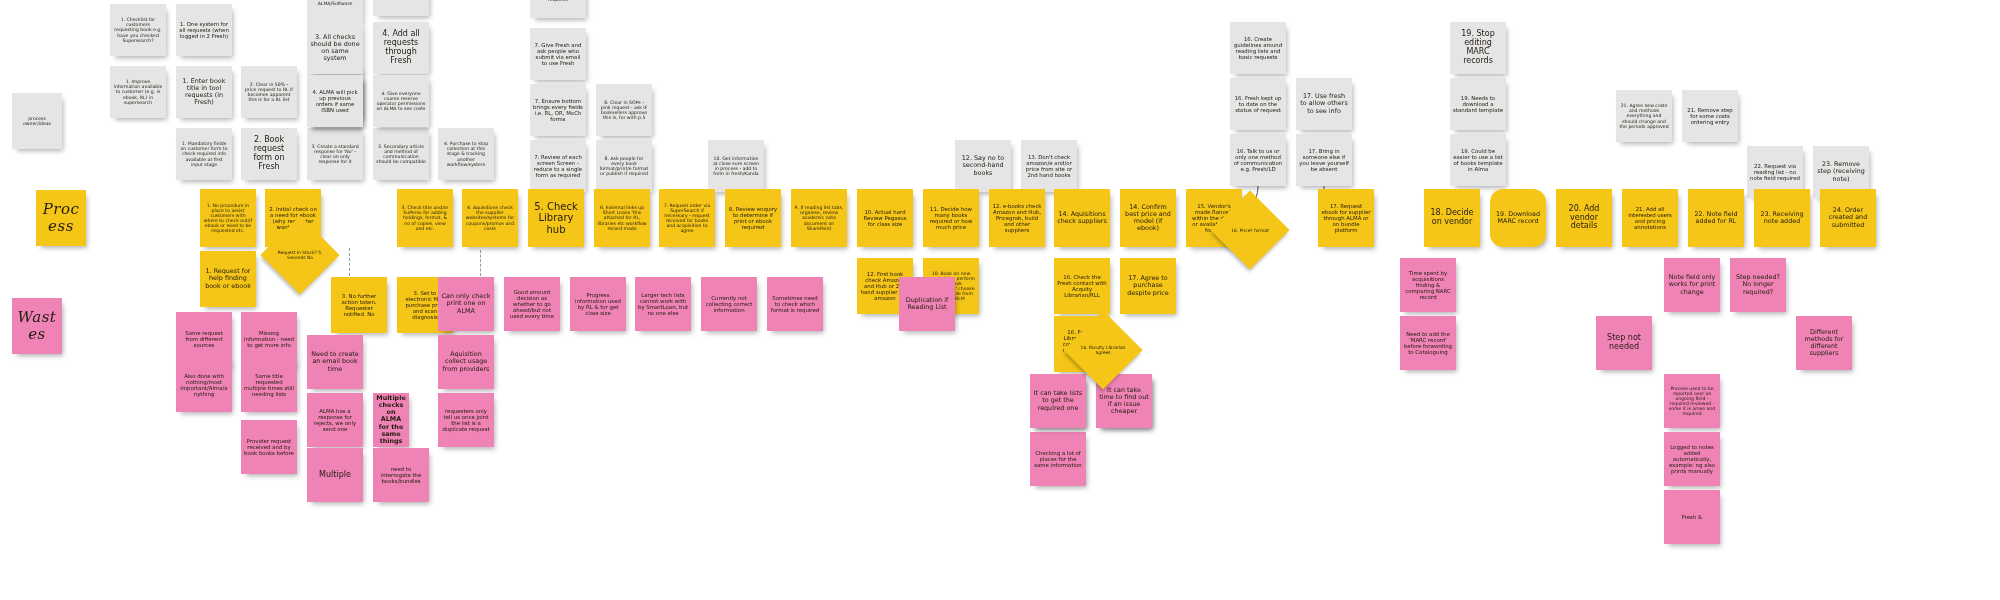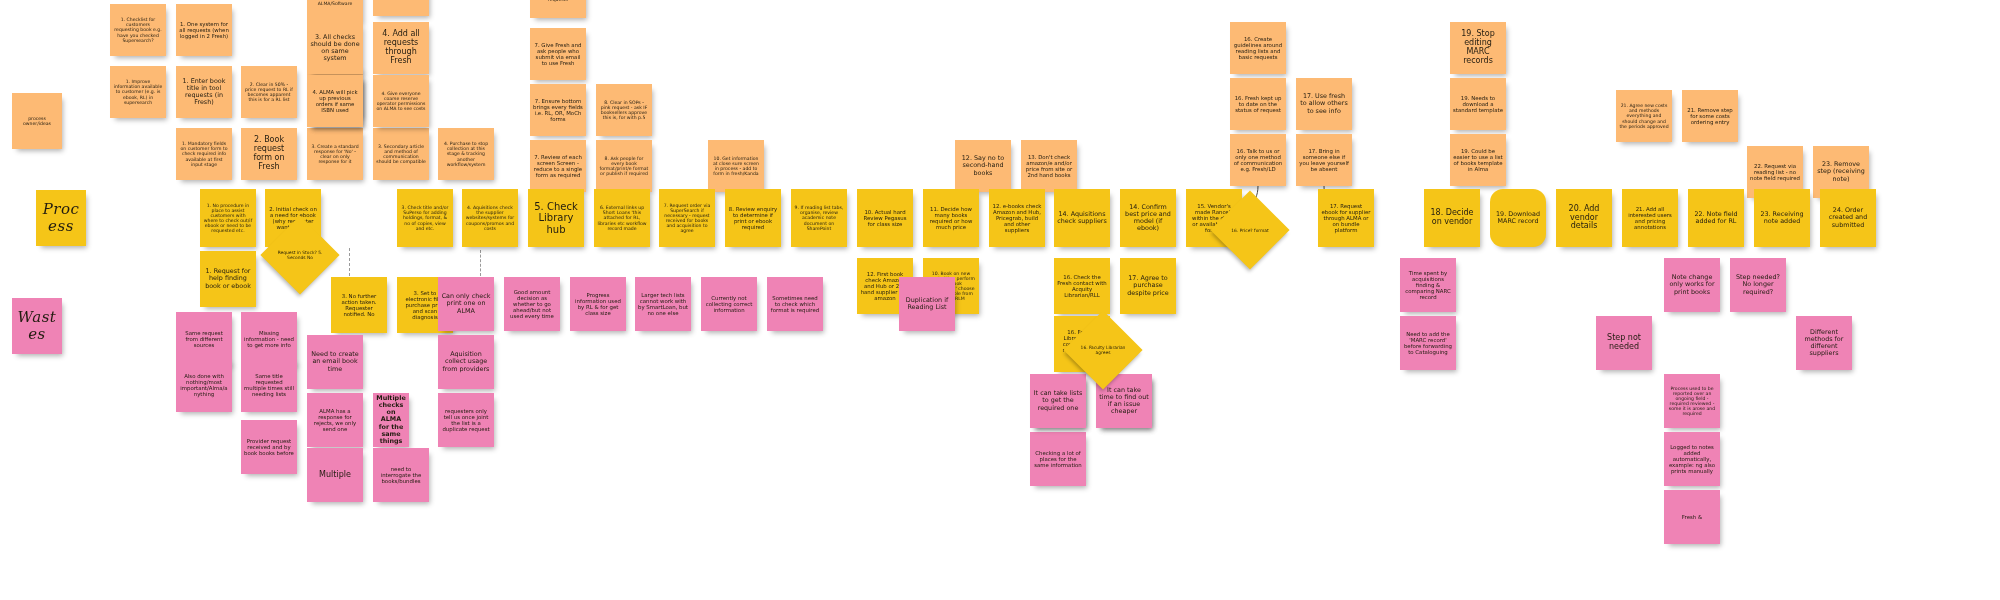--- a/index.html
+++ b/index.html
@@ -20,21 +20,21 @@
     line-height:1.12;
     color:#221c10;
     font-family:"DejaVu Sans", sans-serif;
     box-shadow:3px 4px 5px -2px rgba(0,0,0,.30);
     overflow:hidden;
     word-break:break-word;
     hyphens:auto;
   }
   .note span{display:block;width:100%;}
 
-  .green  {background:#fdba74;align-items:center;}
+  .green  {background:#e5e5e5;align-items:center;}
   .yellow {background:#f5c518;margin-left:24px;}
   .pink   {background:#ef83b5;}
 
   
   .lbl{
     font-size:15px;letter-spacing:.5px;
     font-family:"DejaVu Serif", serif;
     font-style:italic;
   }
 
@@ -372,21 +372,21 @@
       <div class="note pink t-s" style="left: 1096px; top: 374px; width: 56px; height: 54px;">
         <span>It can take time to find out if an issue cheaper</span>
       </div>
       <div class="note pink t-xs" style="left: 1400px; top: 258px; width: 56px; height: 54px;">
         <span>Time spent by acquisitions finding &amp; comparing NARC record</span>
       </div>
       <div class="note pink t-xs" style="left: 1400px; top: 316px; width: 56px; height: 54px;">
         <span>Need to add the 'MARC record' before forwarding to Cataloguing</span>
       </div>
       <div class="note pink t-s" style="left: 1664px; top: 258px; width: 56px; height: 54px;">
-        <span>Note change only works for print books</span>
+        <span>Note field only works for print change</span>
       </div>
       <div class="note pink t-s" style="left: 1730px; top: 258px; width: 56px; height: 54px;">
         <span>Step needed? No longer required?</span>
       </div>
       <div class="note pink t-m" style="left: 1596px; top: 316px; width: 56px; height: 54px;">
         <span>Step not needed</span>
       </div>
       <div class="note pink t-xxs" style="left: 1664px; top: 374px; width: 56px; height: 54px;">
         <span>Process used to be reported over an ongoing field - required reviewed - some it is arose and required</span>
       </div>

